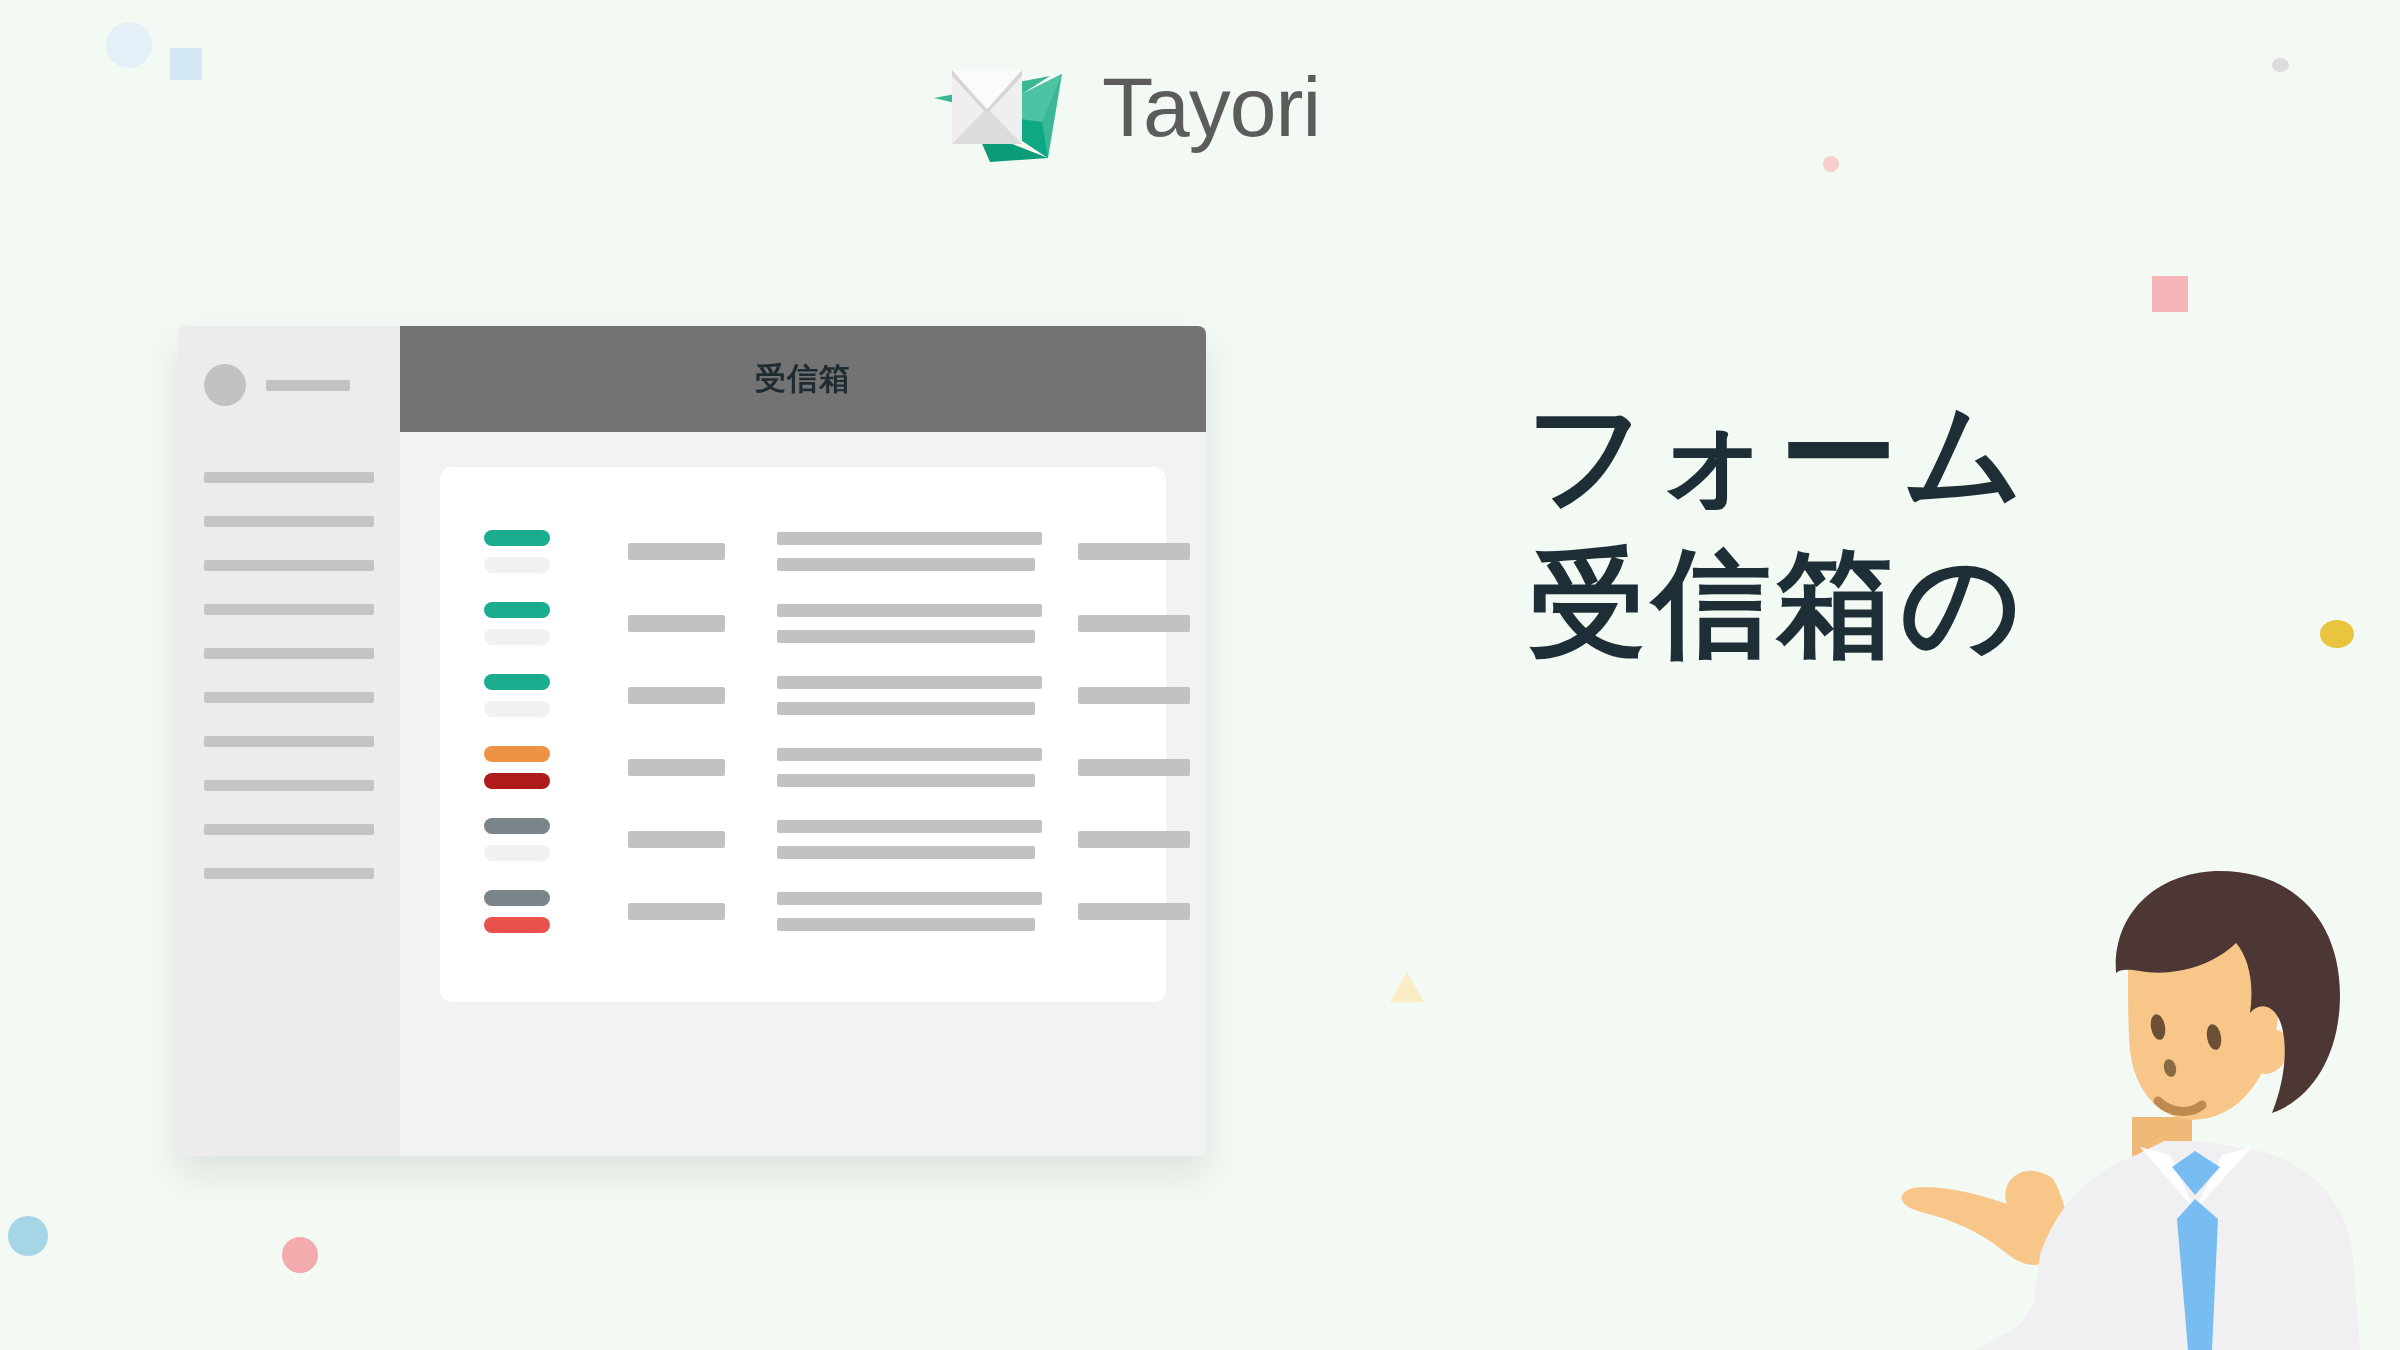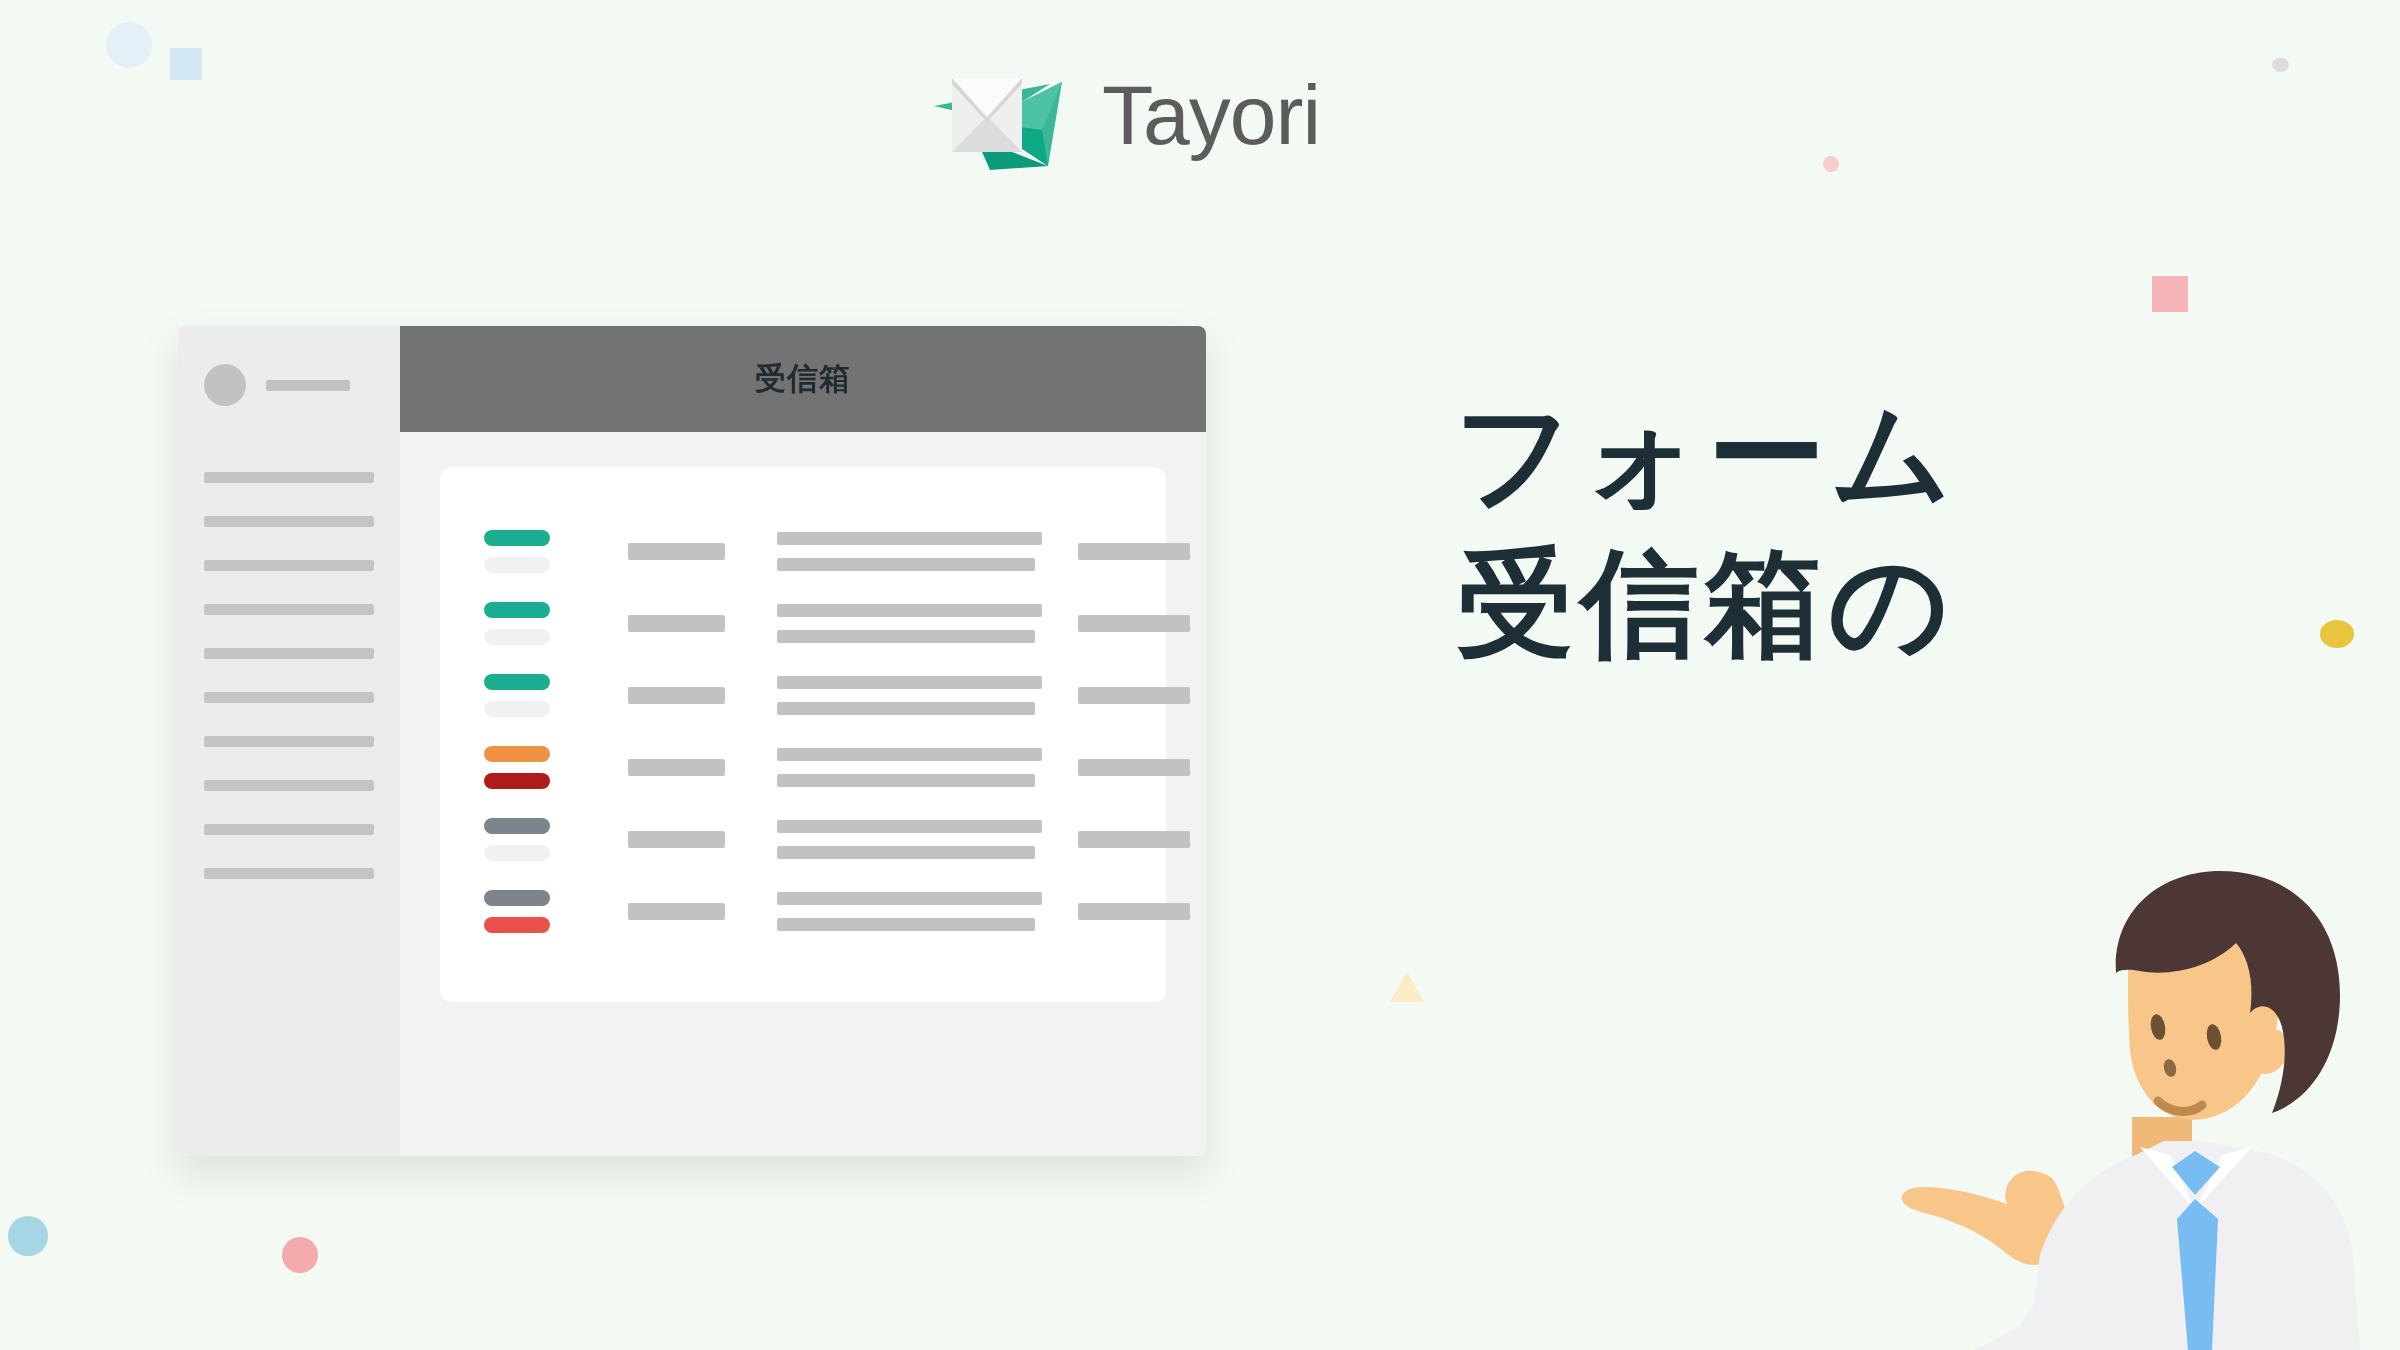--- a/index.html
+++ b/index.html
@@ -26,21 +26,21 @@
   .d-tri-mid {
     left:1390px; top:972px;
     width:0; height:0;
     border-left:17px solid transparent;
     border-right:17px solid transparent;
     border-bottom:30px solid #faecc4;
   }
 
   
   .logo-wrap {
-    position:absolute; left:930px; top:60px;
+    position:absolute; left:930px; top:52px;
     display:flex; align-items:center; gap:22px;
   }
   .logo-mark { width:150px; height:110px; display:block; }
   .logo-text {
     font-size:84px; font-weight:400; color:#5c5c5c;
     letter-spacing:-1px; line-height:1;
   }
 
   
   .mock-window {
@@ -81,21 +81,21 @@
   .badge { height:16px; border-radius:8px; width:66px; }
   .row-date   { width:97px; flex:0 0 97px; margin-left:38px; height:17px; border-radius:2px; background:#c2c2c2; }
   .row-lines  { flex:1; margin-left:52px; display:flex; flex-direction:column; gap:13px; }
   .row-line   { height:13px; border-radius:2px; background:#c2c2c2; }
   .row-line.l1 { width:265px; }
   .row-line.l2 { width:258px; }
   .row-end    { width:112px; flex:0 0 112px; margin-left:36px; height:17px; border-radius:2px; background:#c2c2c2; }
 
   
   .headline {
-    position:absolute; left:1366px; top:380px; width:680px;
+    position:absolute; left:1438px; top:380px; width:680px;
     color:#1e2e36; font-weight:700; font-size:118px; line-height:1.26;
     letter-spacing:6px; text-align:center;
   }
   .headline div { white-space:nowrap; }
   .hl-2 { text-align:center; }
   .hl-3 { text-align:center; }
 
   
   .character { position:absolute; left:1840px; top:855px; width:560px; height:495px; }
 </style>

